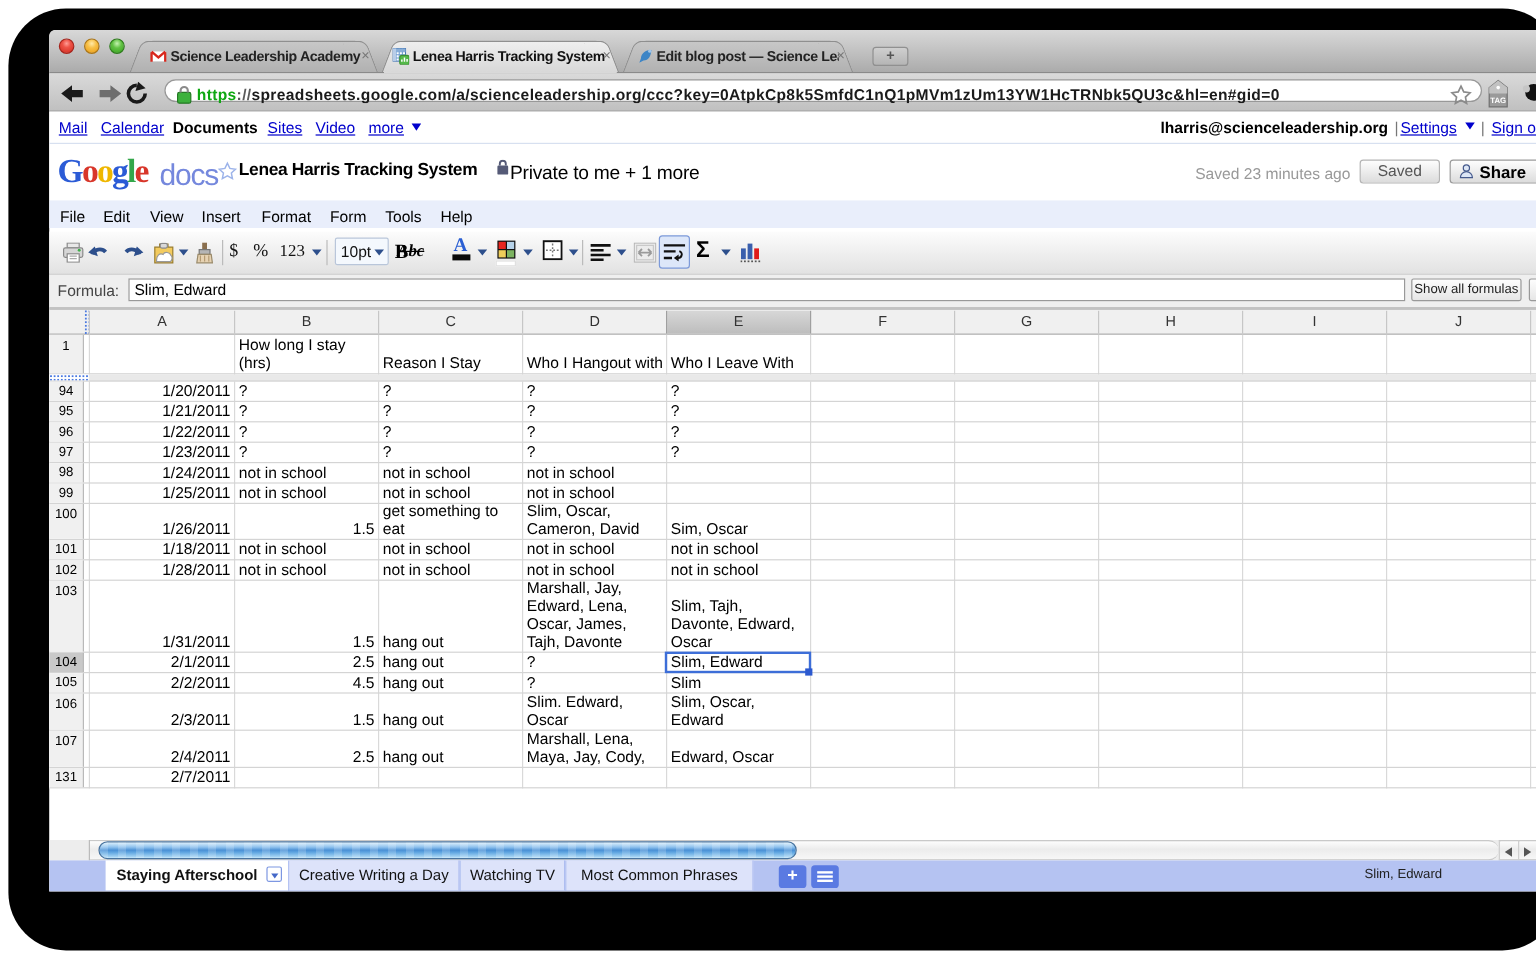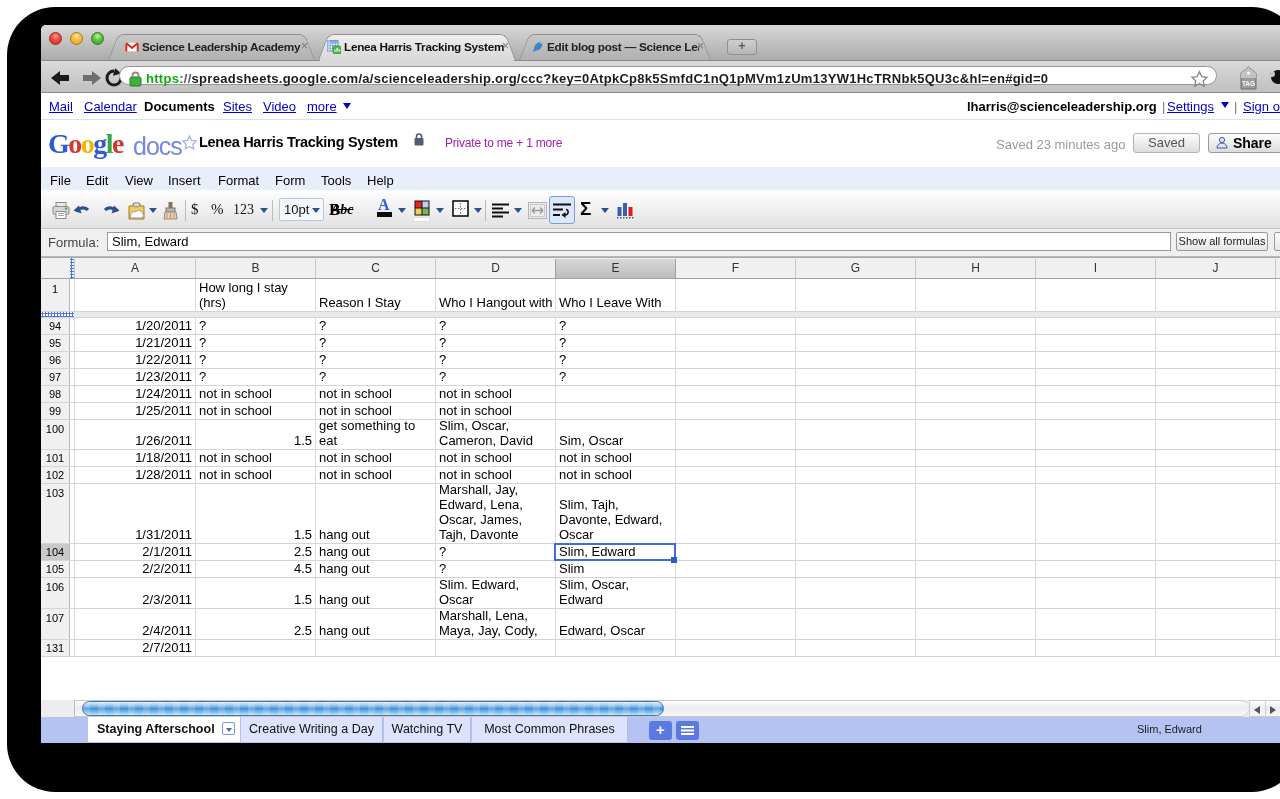--- a/index.html
+++ b/index.html
@@ -21,21 +21,21 @@
 .tm{position:absolute;left:19px;right:19px;top:0;height:26px;border-top:1px solid #8f8f8f;}
 .tab.inactive .ts,.tab.inactive .tm{background:linear-gradient(#c7c7c7,#b1b1b1);}
 .tab.active .ts,.tab.active .tm{background:linear-gradient(#eeeeee,#d8d8d8);}
 .tabtext{position:absolute;left:34px;right:12px;top:6px;font-size:11.8px;letter-spacing:-0.3px;color:#111;white-space:nowrap;overflow:hidden;font-weight:bold;}
 .tab.inactive .tabtext{color:#222;}
 .tabx{position:absolute;right:7px;top:5px;font-size:12px;color:#777;}
 .favico{position:absolute;left:17px;top:6px;width:14px;height:14px;}
 #newtab{position:absolute;left:686px;top:14px;width:30px;height:16px;background:linear-gradient(#cfcfcf,#b5b5b5);border:1px solid #909090;border-radius:3px;color:#555;font-size:12px;font-weight:bold;text-align:center;line-height:13px;}
 
 #navbar{position:absolute;left:0;top:35px;width:100%;height:33px;background:linear-gradient(#dadada,#c0c0c0);border-bottom:1px solid #8b8b8b;border-top:1px solid #8a8a8a;}
-#addrbar{position:absolute;left:78px;top:5px;width:1098px;height:19px;background:#fff;border:1px solid #989898;border-radius:13px;}
+#addrbar{position:absolute;left:96px;top:5px;width:1098px;height:19px;background:#fff;border:1px solid #989898;border-radius:13px;}
 .urltxt{position:absolute;left:26px;top:4px;font-size:13px;letter-spacing:0.28px;font-weight:bold;color:#1b1b1b;white-space:nowrap;overflow:hidden;right:60px;}
 
 #appsbar{position:absolute;left:0;top:68px;width:100%;height:27px;background:#fff;border-bottom:1px solid #d7e0f0;font-size:13px;}
 #appsbar a{color:#0000cc;text-decoration:underline;}
 
 #dochead{position:absolute;left:0;top:95px;width:100%;height:47px;background:#fff;}
 
 #menubar{position:absolute;left:0;top:142px;width:100%;height:23px;background:#e9eefb;font-size:13px;color:#000;}
 .mitem{position:absolute;top:6px;}
 
@@ -170,21 +170,21 @@
     <div class="glogo" style="position:absolute;left:7px;top:8px;font-size:28px;font-weight:bold;letter-spacing:-1.5px;"><span style="color:#2b5bd6;">G</span><span style="color:#d8362a;">o</span><span style="color:#efb700;">o</span><span style="color:#2b5bd6;">g</span><span style="color:#33a74a;">l</span><span style="color:#d8362a;">e</span></div>
     <div style="position:absolute;left:92px;top:12px;font-size:25px;color:#7588dd;letter-spacing:-1px;">docs</div>
     <svg width="17" height="17" style="position:absolute;left:140px;top:14px" viewBox="0 0 19 18">
       <path d="M9.5 1.8 L11.8 6.6 L17 7.3 L13.2 10.9 L14.2 16.1 L9.5 13.6 L4.8 16.1 L5.8 10.9 L2 7.3 L7.2 6.6 Z" fill="none" stroke="#9db4ea" stroke-width="1.4"></path>
     </svg>
     <div style="position:absolute;left:158px;top:14px;font-size:14.5px;letter-spacing:-0.3px;font-weight:bold;color:#000;white-space:nowrap;">Lenea Harris Tracking System</div>
     <svg width="10" height="13" style="position:absolute;left:373px;top:13px" viewBox="0 0 10 13">
       <rect x="0.5" y="5" width="9" height="7.5" rx="1" fill="#555a77"></rect>
       <path d="M2.5 5 V3.5 A2.5 2.5 0 0 1 7.5 3.5 V5" fill="none" stroke="#555a77" stroke-width="1.6"></path>
     </svg>
-    <div style="position:absolute;left:404px;top:16px;font-size:12px;letter-spacing:-0.2px;color:#a21caf;">Private to me + 1 more</div>
+    <div style="position:absolute;left:384px;top:16px;font-size:16px;letter-spacing:-0.2px;color:#000000;">Private to me + 1 more</div>
     <div style="position:absolute;left:955px;top:17px;font-size:13px;color:#999;">Saved 23 minutes ago</div>
     <div style="position:absolute;left:1092px;top:13px;width:67px;height:20px;background:linear-gradient(#fdfdfd,#dcdcdc);border:1px solid #b4b4b4;border-radius:3px;text-align:center;font-size:13px;color:#555;line-height:18px;">Saved</div>
     <div style="position:absolute;left:1167px;top:13px;width:80px;height:20px;background:linear-gradient(#fdfdfd,#dcdcdc);border:1px solid #9a9a9a;border-radius:3px 0 0 3px;font-size:14px;color:#000;font-weight:bold;line-height:18px;">
       <svg width="13" height="14" style="vertical-align:-2px;margin-left:7px;" viewBox="0 0 13 14">
         <circle cx="6" cy="4" r="2.6" fill="#dce6f6" stroke="#44598c"></circle>
         <path d="M1 12 A5 5 0 0 1 11 12 Z" fill="#dce6f6" stroke="#44598c"></path>
       </svg> Share
     </div>
 
   </div>

